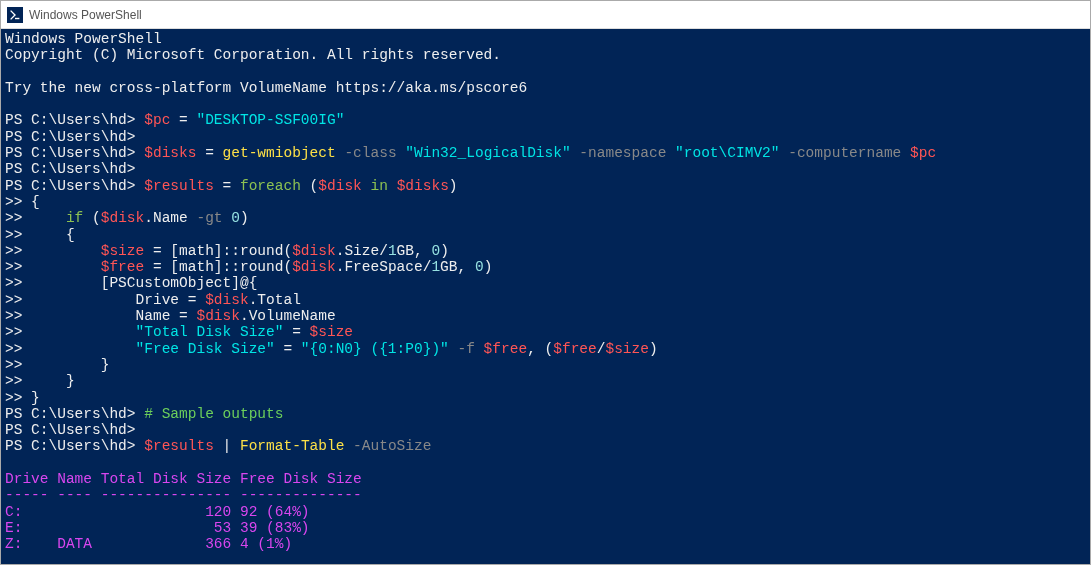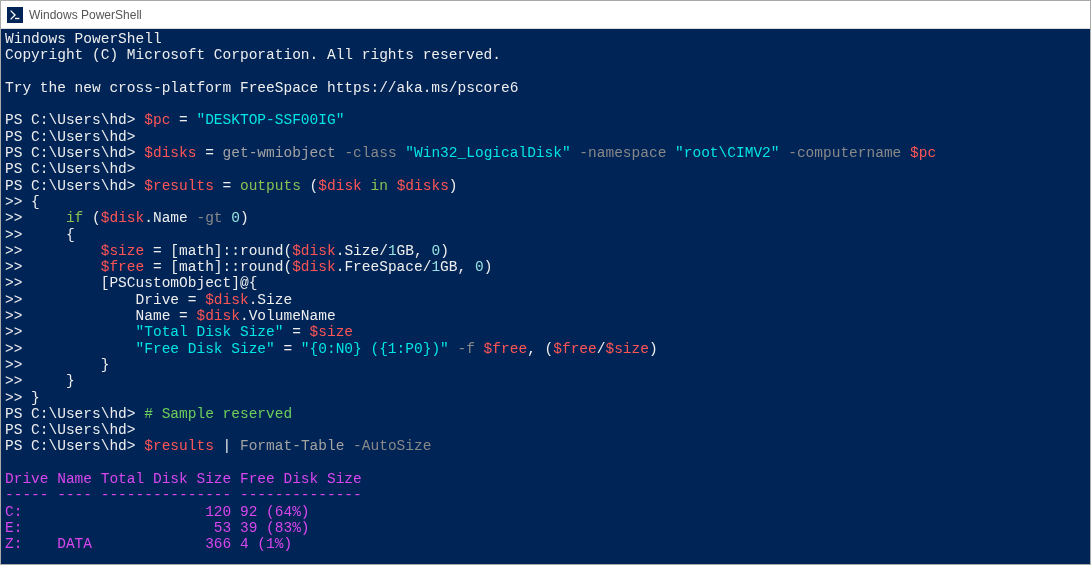--- a/index.html
+++ b/index.html
@@ -46,21 +46,21 @@
       padding: 2px 4px;
       font-family: Consolas, 'Courier New', monospace;
       font-size: 14.5px;
       line-height: 16.3px;
       color: #cccccc;
       white-space: pre;
       overflow: hidden;
     }
     .c-white { color: #eeeeee; }
     .c-gray { color: #d946ef; }
-    .c-yellow { color: #a3a3a3; }
+    .c-yellow { color: #fde047; }
     .c-green { color: #8cc152; }
     .c-red { color: #ff5555; }
     .c-cyan { color: #00e5e5; }
     .c-darkgray { color: #888888; margin-top: 31px; }
     .c-lightgreen { color: #6ccf5b; }
     .c-palecyan { color: #96e1e1; }
   </style>
 </head>
 <body>
 
@@ -70,41 +70,41 @@
         <path d="M3 3 L8 8 L3 13" stroke="#fff" stroke-width="1.6" fill="none"></path>
         <path d="M8 12 L13 12" stroke="#fff" stroke-width="1.6"></path>
       </svg>
   </span>
   <span class="titlebar-text">Windows PowerShell</span>
 </div>
 
 <div class="terminal"><span class="c-white">Windows PowerShell</span>
 <span class="c-white">Copyright (C) Microsoft Corporation. All rights reserved.</span>
 
-<span class="c-white">Try the new cross-platform FreeSpace https://aka.ms/pscore6</span>
+<span class="c-white">Try the new cross-platform VolumeName https://aka.ms/pscore6</span>
 
 <span class="c-white">PS C:\Users\hd&gt;</span> <span class="c-red">$pc</span><span class="c-white"> = </span><span class="c-cyan">"DESKTOP-SSF00IG"</span>
 <span class="c-white">PS C:\Users\hd&gt;</span>
 <span class="c-white">PS C:\Users\hd&gt;</span> <span class="c-red">$disks</span><span class="c-white"> = </span><span class="c-yellow">get-wmiobject</span><span class="c-darkgray"> -class </span><span class="c-cyan">"Win32_LogicalDisk"</span><span class="c-darkgray"> -namespace </span><span class="c-cyan">"root\CIMV2"</span><span class="c-darkgray"> -computername </span><span class="c-red">$pc</span>
 <span class="c-white">PS C:\Users\hd&gt;</span>
-<span class="c-white">PS C:\Users\hd&gt;</span> <span class="c-red">$results</span><span class="c-white"> = </span><span class="c-green">outputs</span><span class="c-white"> (</span><span class="c-red">$disk</span><span class="c-green"> in </span><span class="c-red">$disks</span><span class="c-white">)</span>
+<span class="c-white">PS C:\Users\hd&gt;</span> <span class="c-red">$results</span><span class="c-white"> = </span><span class="c-green">foreach</span><span class="c-white"> (</span><span class="c-red">$disk</span><span class="c-green"> in </span><span class="c-red">$disks</span><span class="c-white">)</span>
 <span class="c-white">&gt;&gt;</span><span class="c-white"> {</span>
 <span class="c-white">&gt;&gt;</span><span class="c-green">     if </span><span class="c-white">(</span><span class="c-red">$disk</span><span class="c-white">.Name </span><span class="c-darkgray">-gt</span><span class="c-palecyan"> 0</span><span class="c-white">)</span>
 <span class="c-white">&gt;&gt;</span><span class="c-white">     {</span>
 <span class="c-white">&gt;&gt;</span><span class="c-red">         $size</span><span class="c-white"> = </span><span class="c-white">[math]::round(</span><span class="c-red">$disk</span><span class="c-white">.Size/</span><span class="c-palecyan">1</span><span class="c-white">GB</span><span class="c-white">, </span><span class="c-palecyan">0</span><span class="c-white">)</span>
 <span class="c-white">&gt;&gt;</span><span class="c-red">         $free</span><span class="c-white"> = </span><span class="c-white">[math]::round(</span><span class="c-red">$disk</span><span class="c-white">.FreeSpace/</span><span class="c-palecyan">1</span><span class="c-white">GB</span><span class="c-white">, </span><span class="c-palecyan">0</span><span class="c-white">)</span>
 <span class="c-white">&gt;&gt;</span><span class="c-white">         [PSCustomObject]@{</span>
-<span class="c-white">&gt;&gt;</span><span class="c-white">             Drive = </span><span class="c-red">$disk</span><span class="c-white">.Size</span>
+<span class="c-white">&gt;&gt;</span><span class="c-white">             Drive = </span><span class="c-red">$disk</span><span class="c-white">.Total</span>
 <span class="c-white">&gt;&gt;</span><span class="c-white">             Name = </span><span class="c-red">$disk</span><span class="c-white">.VolumeName</span>
 <span class="c-white">&gt;&gt;</span><span class="c-cyan">             "Total Disk Size"</span><span class="c-white"> = </span><span class="c-red">$size</span>
 <span class="c-white">&gt;&gt;</span><span class="c-cyan">             "Free Disk Size"</span><span class="c-white"> = </span><span class="c-cyan">"{0:N0} ({1:P0})"</span><span class="c-darkgray"> -f </span><span class="c-red">$free</span><span class="c-white">, (</span><span class="c-red">$free</span><span class="c-white">/</span><span class="c-red">$size</span><span class="c-white">)</span>
 <span class="c-white">&gt;&gt;</span><span class="c-white">         }</span>
 <span class="c-white">&gt;&gt;</span><span class="c-white">     }</span>
 <span class="c-white">&gt;&gt;</span><span class="c-white"> }</span>
-<span class="c-white">PS C:\Users\hd&gt;</span> <span class="c-lightgreen"># Sample reserved</span>
+<span class="c-white">PS C:\Users\hd&gt;</span> <span class="c-lightgreen"># Sample outputs</span>
 <span class="c-white">PS C:\Users\hd&gt;</span>
 <span class="c-white">PS C:\Users\hd&gt;</span> <span class="c-red">$results</span><span class="c-white"> | </span><span class="c-yellow">Format-Table</span><span class="c-darkgray"> -AutoSize</span>
 
 <span class="c-gray">Drive Name Total Disk Size Free Disk Size</span>
 <span class="c-gray">----- ---- --------------- --------------</span>
 <span class="c-gray">C:                     120 92 (64%)</span>
 <span class="c-gray">E:                      53 39 (83%)</span>
 <span class="c-gray">Z:    DATA             366 4 (1%)</span>
 </div>
 

